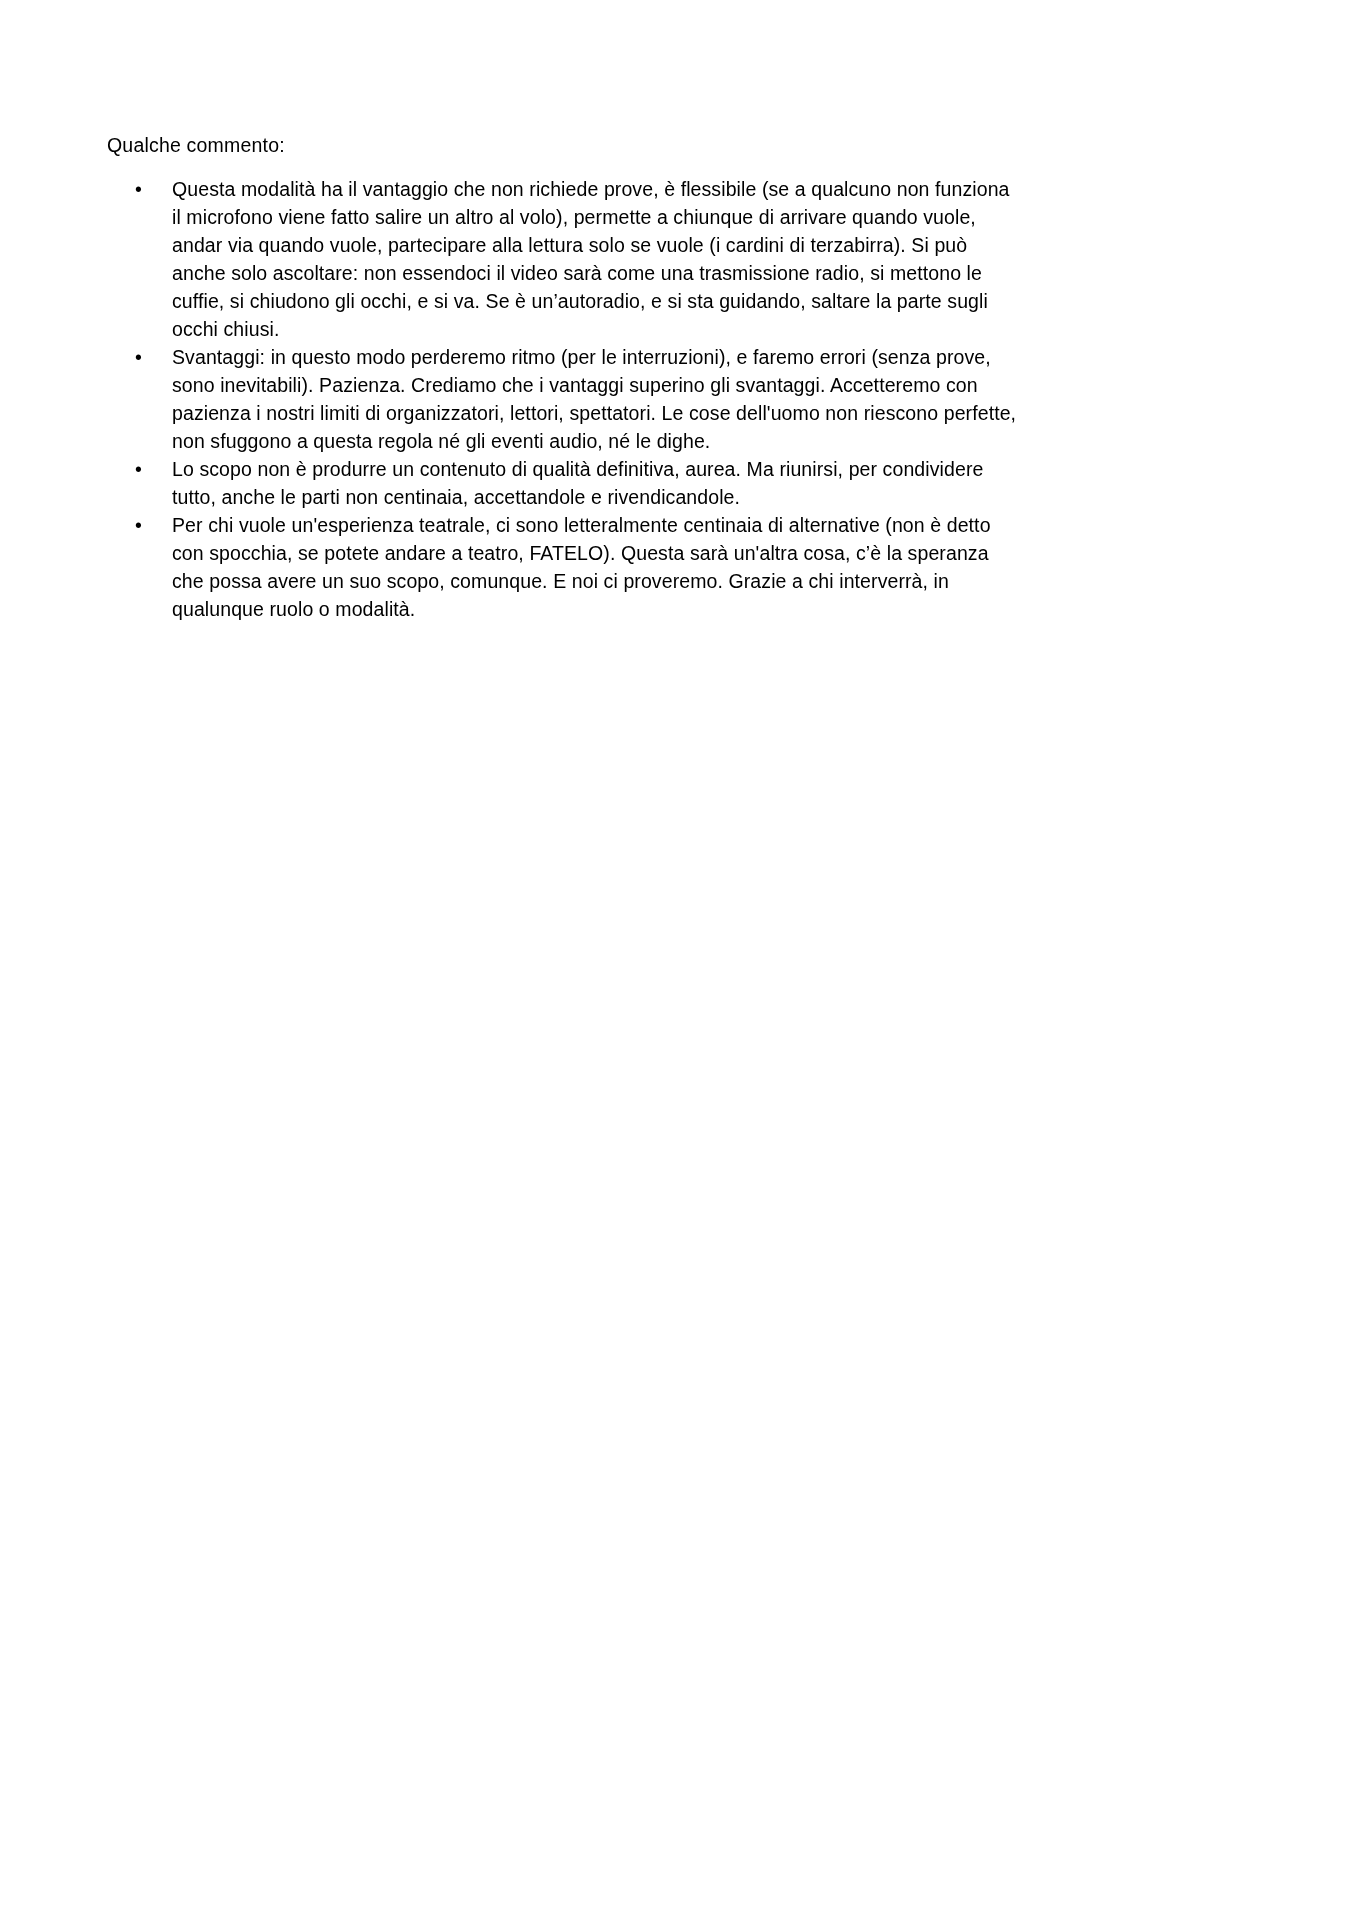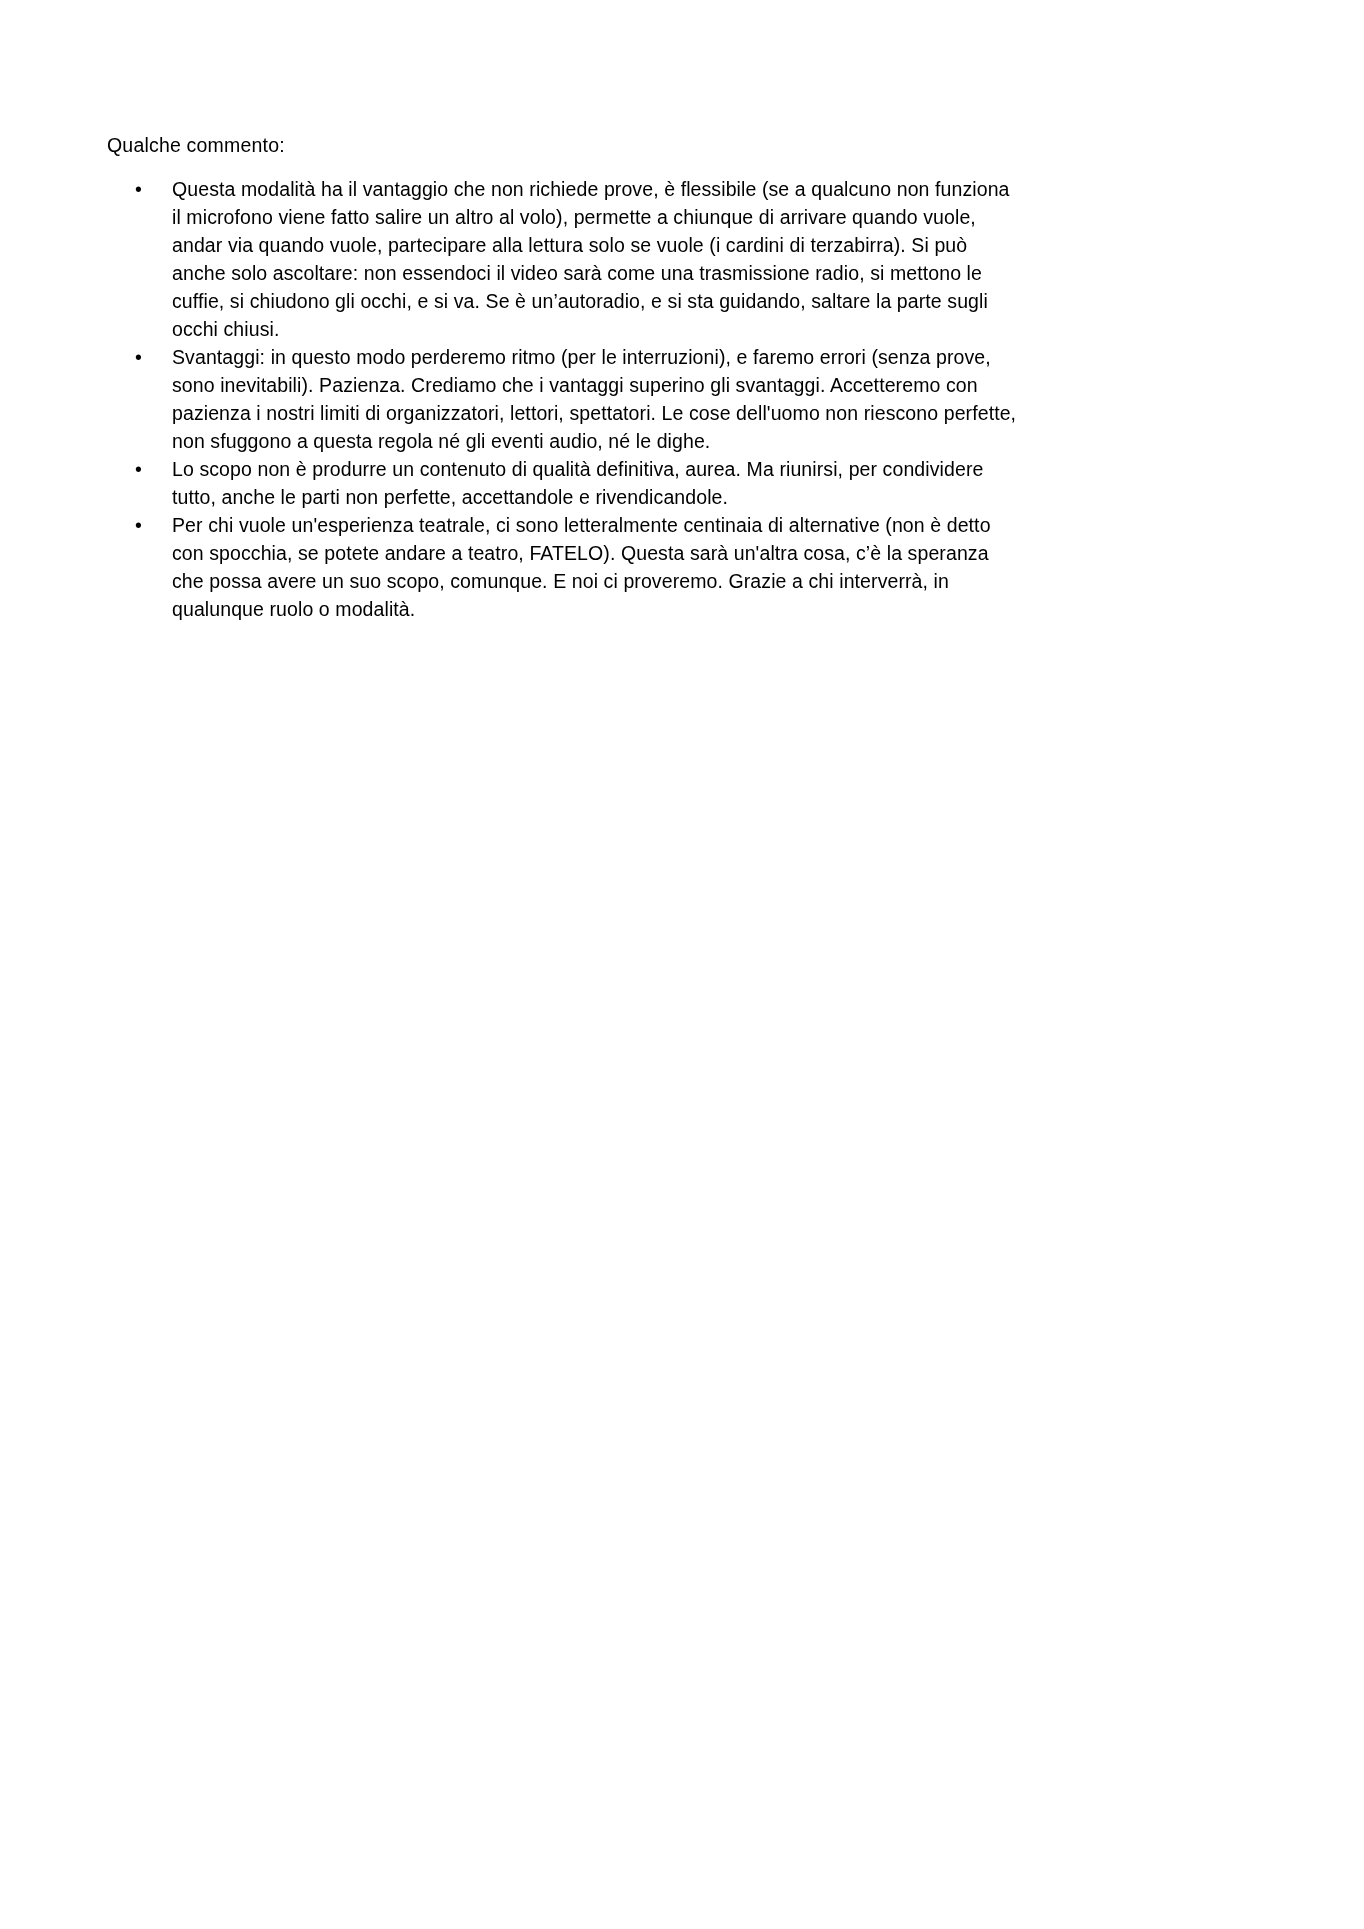--- a/index.html
+++ b/index.html
@@ -73,21 +73,21 @@
         <span class="para-text">
           <span>Questa modalità ha il vantaggio che non richiede prove, è flessibile (se a qualcuno non funziona il microfono viene fatto salire un altro al volo), permette a chiunque di arrivare quando vuole, andar via quando vuole, </span><span class="u">partecipare alla lettura solo se vuole</span><span> (i cardini di terzabirra). Si può anche solo ascoltare: non essendoci il video sarà come una trasmissione radio, si mettono le cuffie, si chiudono gli occhi, e si va. Se è un’autoradio, e si sta guidando, saltare la parte sugli occhi chiusi.</span>
         </span>
       </li>
       <li>
         <span class="bullet-marker">•</span>
         <span class="para-text">Svantaggi: in questo modo perderemo ritmo (per le interruzioni), e faremo errori (senza prove, sono inevitabili). Pazienza. Crediamo che i vantaggi superino gli svantaggi. Accetteremo con pazienza i nostri limiti di organizzatori, lettori, spettatori. Le cose dell'uomo non riescono perfette, non sfuggono a questa regola né gli eventi audio, né le dighe.</span>
       </li>
       <li>
         <span class="bullet-marker">•</span>
-        <span class="para-text">Lo scopo non è produrre un contenuto di qualità definitiva, aurea. Ma riunirsi, per condividere tutto, anche le parti non perfette, accettandole e rivendicandole.</span>
+        <span class="para-text">Lo scopo non è produrre un contenuto di qualità definitiva, aurea. Ma riunirsi, per condividere tutto, anche le parti non centinaia, accettandole e rivendicandole.</span>
       </li>
       <li>
         <span class="bullet-marker">•</span>
         <span class="para-text">Per chi vuole un'esperienza teatrale, ci sono letteralmente centinaia di alternative (non è detto con spocchia, se potete andare a teatro, FATELO). Questa sarà un'altra cosa, c’è la speranza che possa avere un suo scopo, comunque. E noi ci proveremo. Grazie a chi interverrà, in qualunque ruolo o modalità.</span>
       </li>
     </ul>
   </div>
 </div>
 
 </body></html>

